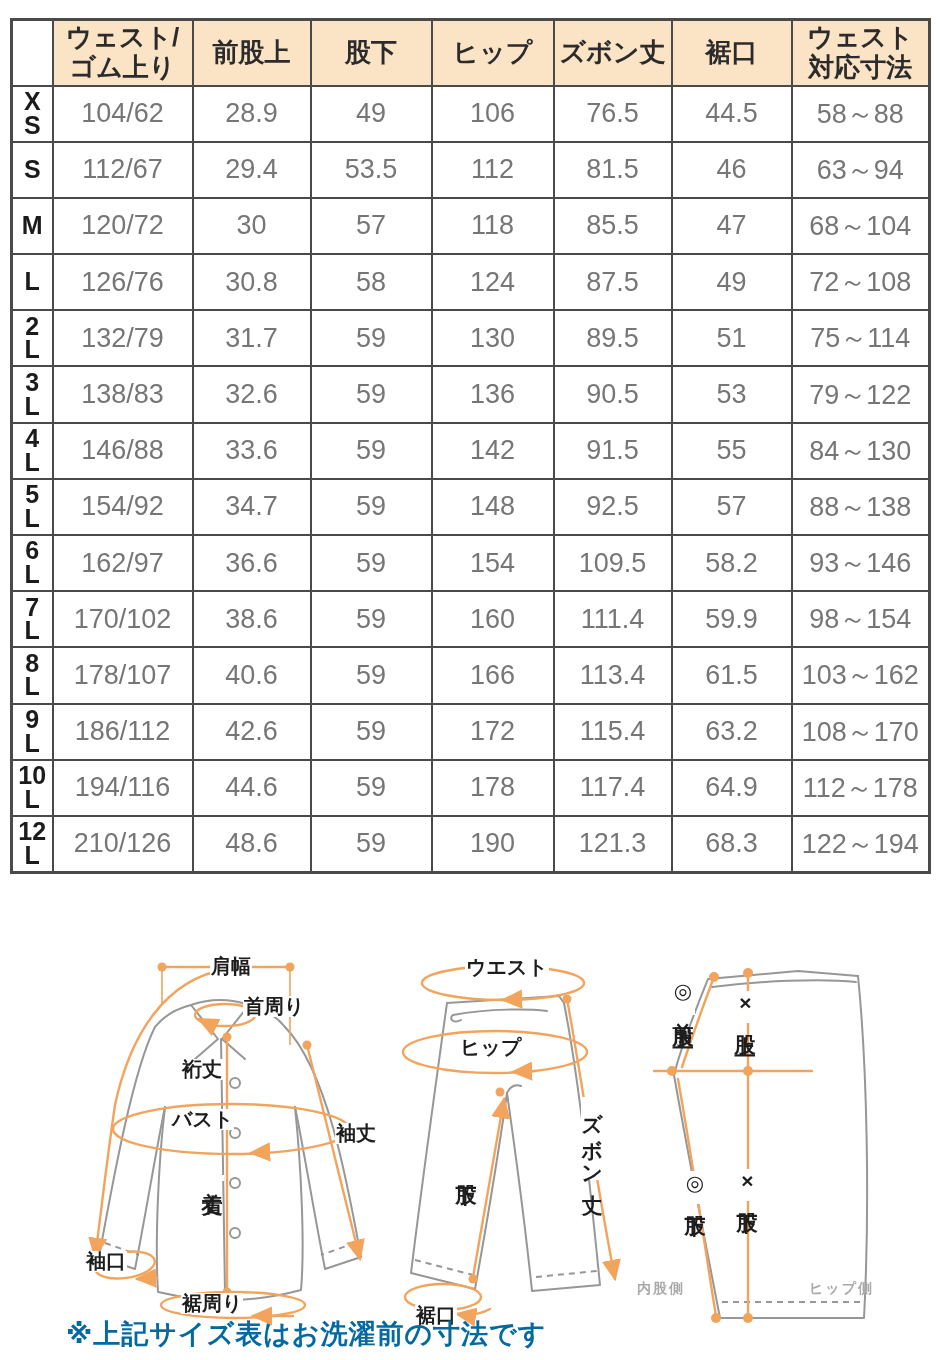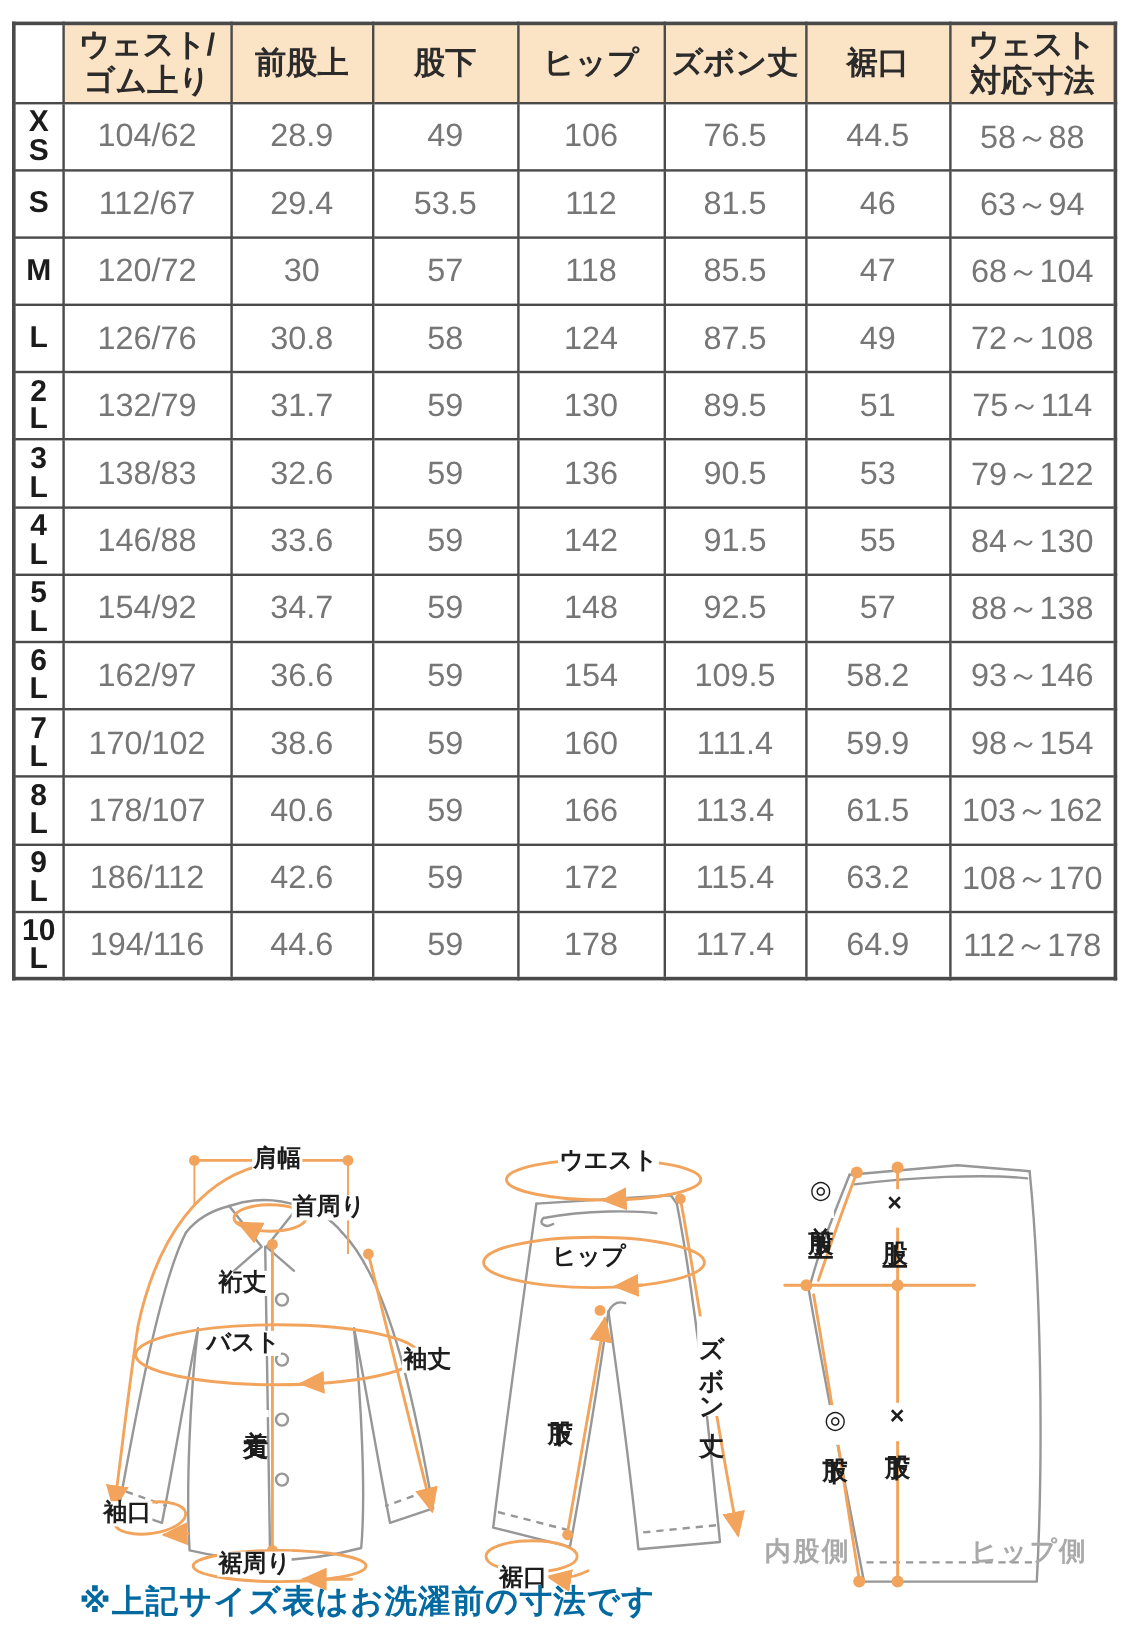--- a/index.html
+++ b/index.html
@@ -36,21 +36,21 @@
   .g{stroke:var(--outline-gray);fill:none;stroke-width:2;stroke-linecap:round;stroke-linejoin:round;}
   .gf{stroke:var(--outline-gray);fill:#fff;stroke-width:2;}
   .gd{stroke:var(--outline-gray);fill:none;stroke-width:2;stroke-dasharray:6 5;}
   .o{stroke:var(--accent-orange);fill:none;stroke-width:2.4;stroke-linecap:round;}
   .ot{stroke:var(--accent-orange);fill:none;stroke-width:1.6;}
   .dot{fill:var(--accent-orange);stroke:none;}
   .dlabel{position:absolute;font-size:20px;font-weight:bold;color:#1d1d1d;
     background:#fff;line-height:1.05;white-space:nowrap;padding:0 1px;}
   .vert{writing-mode:vertical-rl;text-orientation:upright;letter-spacing:3px;
     font-size:21px;line-height:1;}
-  .muted{color:var(--muted-label);background:transparent;font-size:22px;letter-spacing:2px;}
+  .muted{color:var(--muted-label);background:transparent;font-size:14px;letter-spacing:2px;}
 
   .note{position:absolute;left:66px;top:1316px;font-size:27px;font-weight:bold;
     color:#0369a1;letter-spacing:1px;}
 </style>
 </head>
 <body>
 
 <div class="canvas">
 
   <table class="size-table">
@@ -212,20 +212,31 @@
           <th>10
 L</th>
           <td>194/116</td>
           <td>44.6</td>
           <td>59</td>
           <td>178</td>
           <td>117.4</td>
           <td>64.9</td>
           <td>112～178</td>
         </tr>
+        <tr>
+          <th>12
+L</th>
+          <td>210/126</td>
+          <td>48.6</td>
+          <td>59</td>
+          <td>190</td>
+          <td>121.3</td>
+          <td>68.3</td>
+          <td>122～194</td>
+        </tr>
       </tbody>
   </table>
 
   <div class="diagram" id="diagram-shirt" style="left:55px;top:945px;width:340px;height:395px;">
     <svg width="340" height="395" viewBox="0 0 340 395">
       <defs>
         <marker id="ar1" markerWidth="10" markerHeight="8" refX="8" refY="4" orient="auto">
           <path d="M0,0 L9,4 L0,8 Z" fill="var(--accent-orange)"></path>
         </marker>
       </defs>

